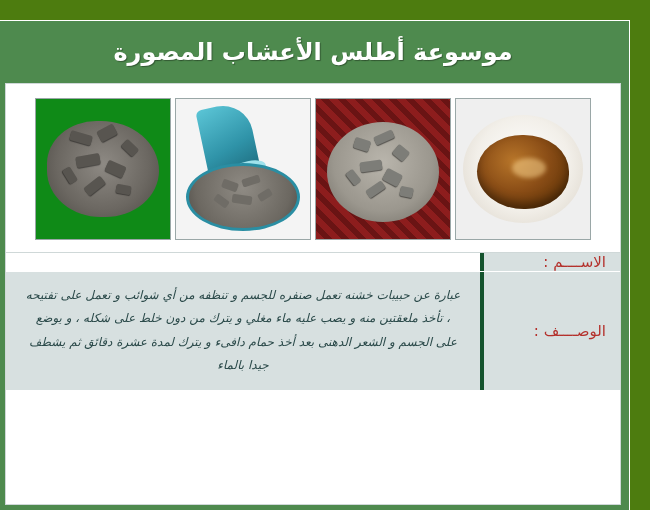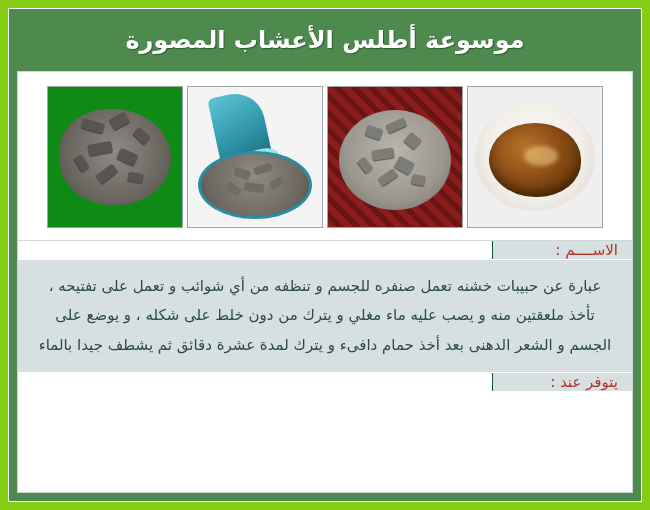--- a/index.html
+++ b/index.html
@@ -11,22 +11,22 @@
     height: 510px;
     background: #4e8a4e;
     font-family: "DejaVu Sans", "Liberation Sans", sans-serif;
     overflow: hidden;
   }
   .page {
     position: relative;
     width: 650px;
     height: 510px;
     box-sizing: border-box;
-    background: #84cc16;
-    padding: 8px;
+    background: #4d7c0f;
+    padding: 20px;
   }
   .card {
     position: relative;
     width: 634px;
     height: 494px;
     box-sizing: border-box;
     border: 1px solid #ffffff;
     background: #4e8a4e;
     display: flex;
     flex-direction: column;
@@ -180,42 +180,43 @@
   .row:last-child { border-bottom: none; }
   .label {
     flex: 0 0 140px;
     background: #d7e0e0;
     color: #b4312c;
     font-size: 15px;
     display: flex;
     align-items: center;
     padding: 0 14px;
     box-sizing: border-box;
-    border-left: 1px solid #14532d;
+    border-left: 4px solid #14532d;
     letter-spacing: 0.5px;
     text-align: right;
   }
   .value {
     flex: 1 1 auto;
     background: #d7e0e0;
     color: #2b4a4a;
     font-size: 15px;
     display: flex;
     align-items: center;
     justify-content: center;
     text-align: center;
     padding: 10px 16px;
     box-sizing: border-box;
     line-height: 1.9;
   }
   .row.desc .label { align-items: center; }
   .row.desc .value {
-    font-size: 15px;
+    font-size: 12px;
     line-height: 1.95;
     padding: 12px 18px;
+    font-style: italic;
   }
 </style>
 </head>
 <body>
 
 <div class="page">
   <div class="card">
 
     <div class="header">
       <span>موسوعة أطلس الأعشاب المصورة</span>
@@ -268,24 +269,24 @@
 
       </div>
 
       <div class="info-table">
 
         <div class="row">
           <div class="label">الاســــم :</div>
         </div>
 
         <div class="row desc">
+          <div class="label">الوصــــف :</div>
           <div class="value">عبارة عن حبيبات خشنه تعمل صنفره للجسم و تنظفه من أي شوائب و تعمل على تفتيحه ، تأخذ ملعقتين منه و يصب عليه ماء مغلي و يترك من دون خلط على شكله ، و يوضع على الجسم و الشعر الدهنى بعد أخذ حمام دافىء و يترك لمدة عشرة دقائق ثم يشطف جيدا بالماء</div>
         </div>
 
         <div class="row">
-          <div class="label">يتوفر عند :</div>
         </div>
 
       </div>
 
     </div>
   </div>
 </div>
 
 </body></html>

